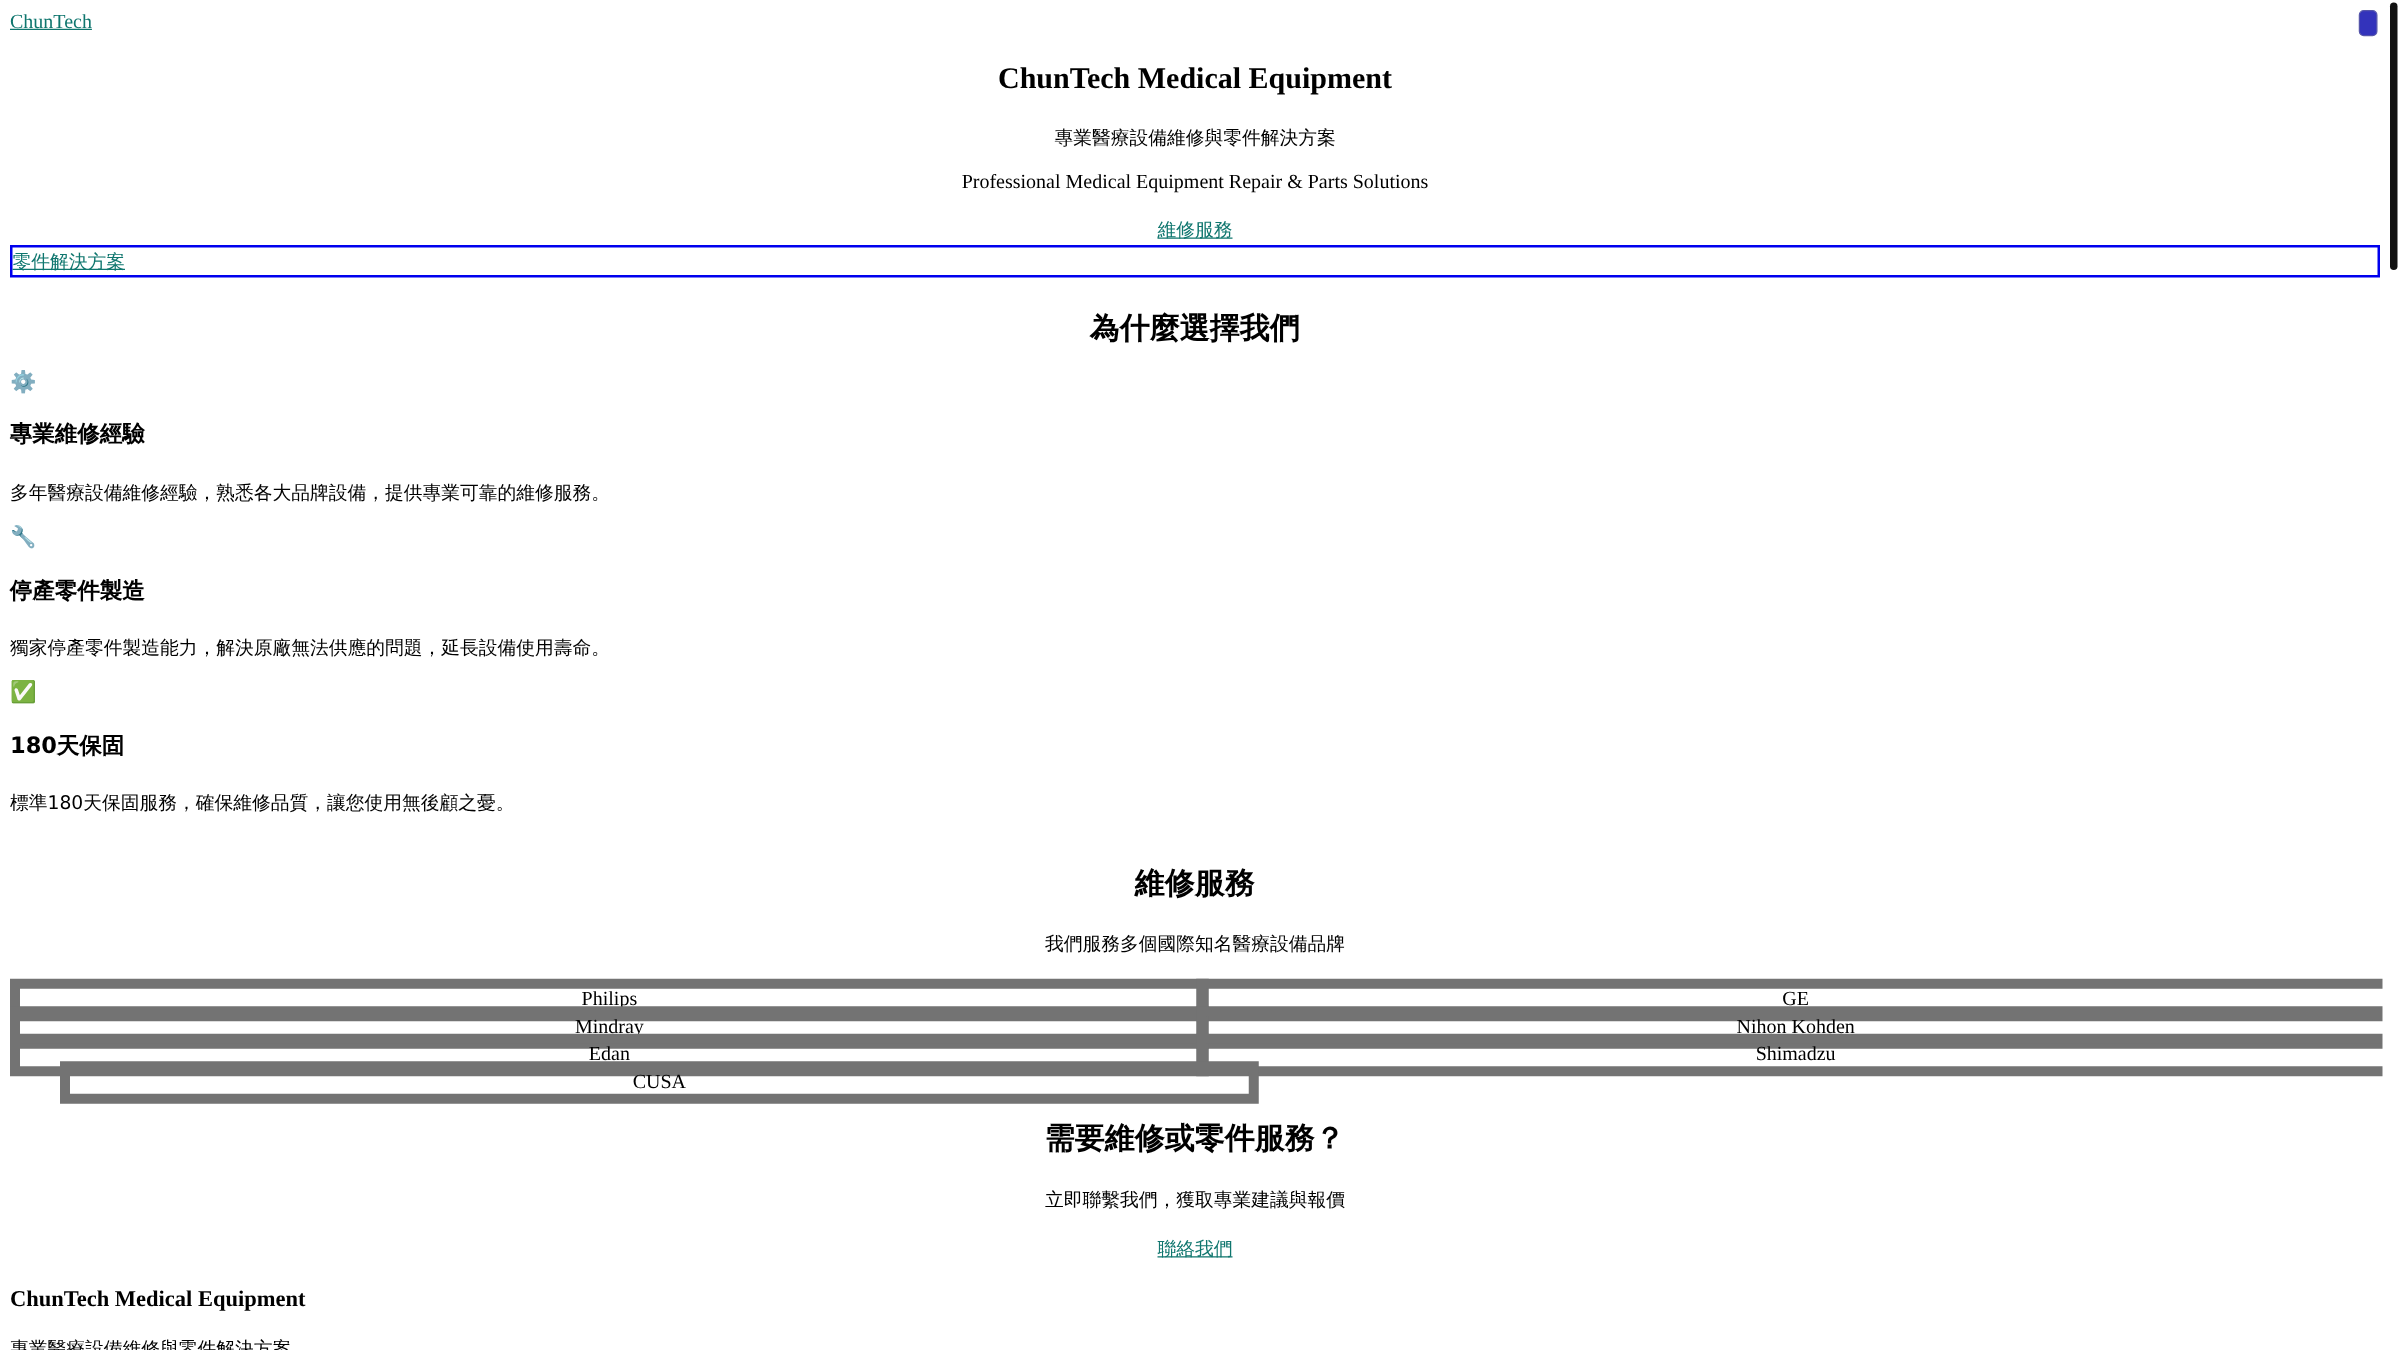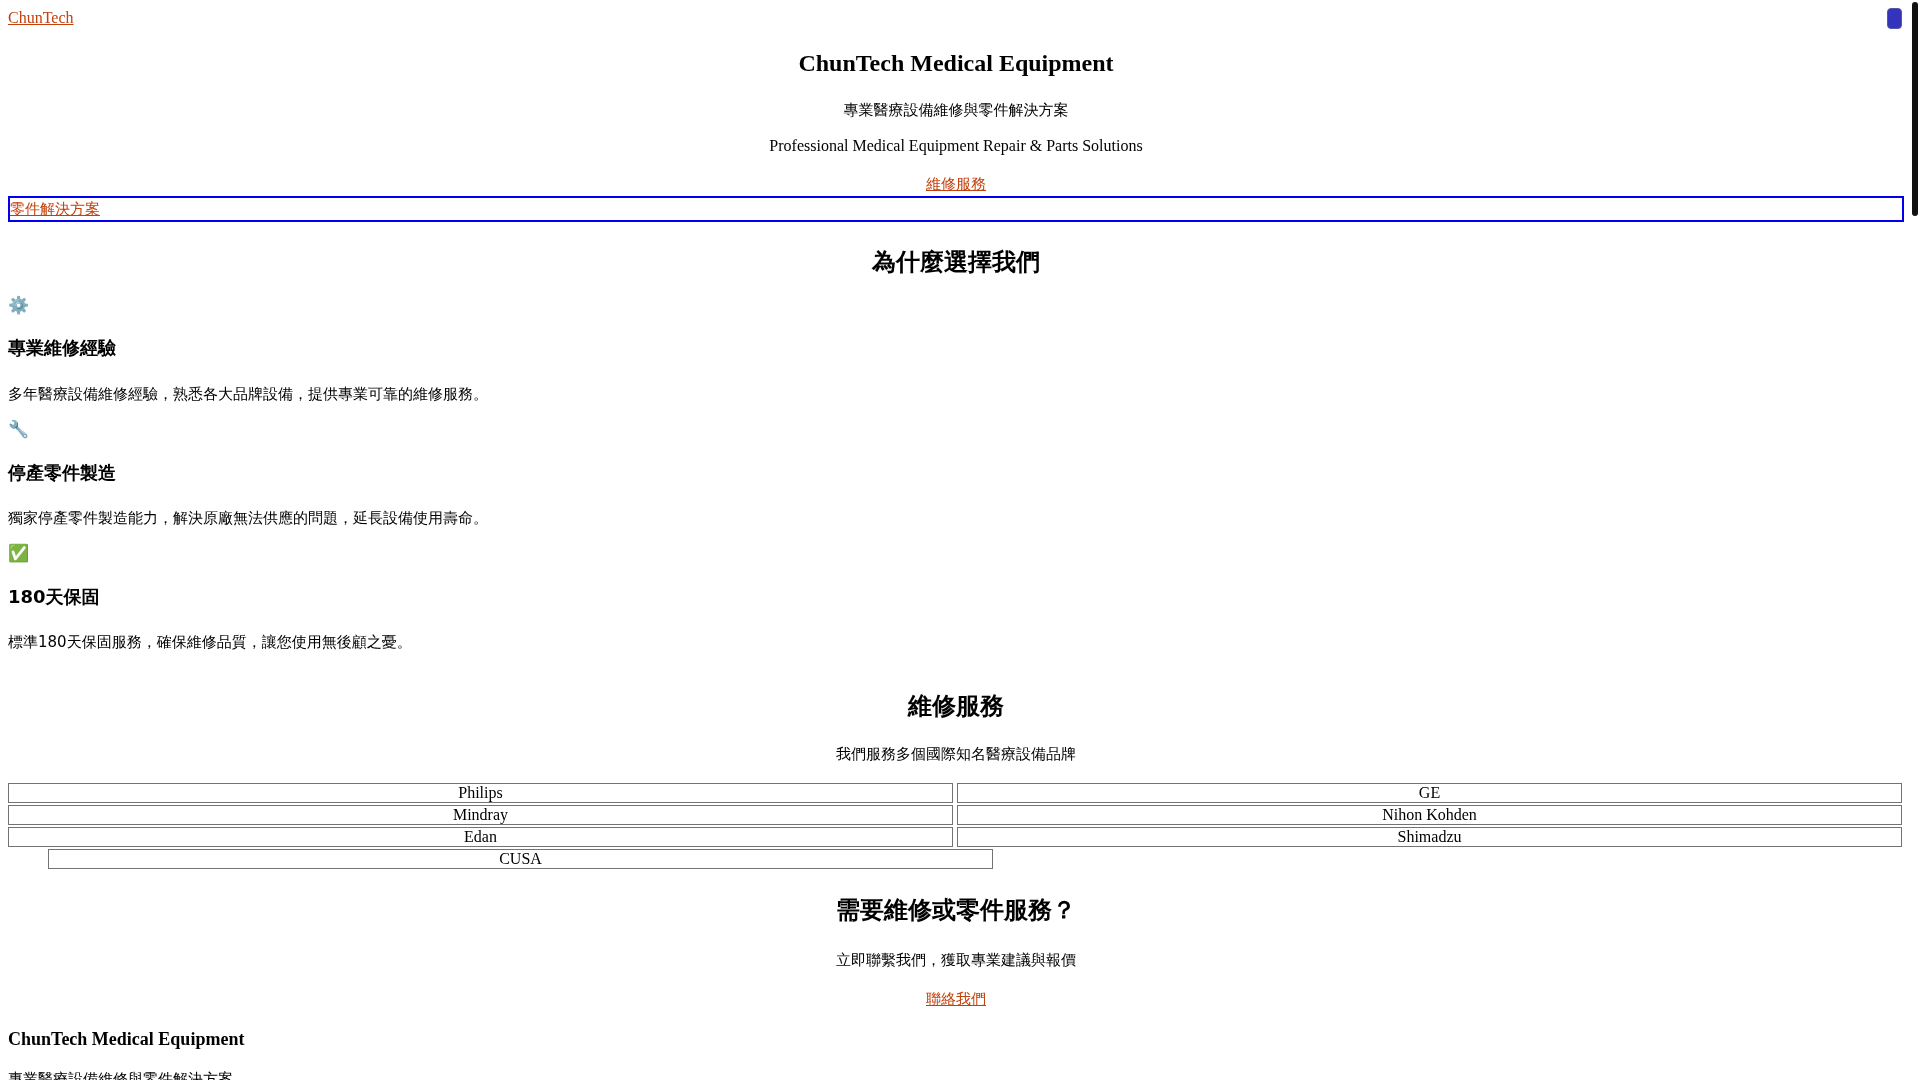--- a/index.html
+++ b/index.html
@@ -1,42 +1,42 @@
 <!DOCTYPE html>
 <html><head>
 <meta charset="utf-8">
 <style>
   html, body { margin: 0; padding: 0; background: #ffffff; }
   body {
     width: 1920px; height: 1080px; overflow: hidden; position: relative;
     font-family: "Liberation Serif", "DejaVu Serif", serif; font-size: 16px; color: #000;
   }
   .page { position: absolute; left: 8px; top: 0; width: 1896px; }
-  a { color: #c2410c; text-decoration: underline; }
+  a { color: #0f766e; text-decoration: underline; }
   .abs { position: absolute; }
   .center { text-align: center; left: 0; width: 1896px; }
   .brand-link { left: 0; top: 9px; font-size: 16px; line-height: 18px; }
   .h1 { top: 49px; font-size: 24px; font-weight: bold; line-height: 28px; }
   .tagline-zh { top: 100px; font-size: 16px; line-height: 20px; font-family: "DejaVu Sans", sans-serif; font-size: 15px; }
   .tagline-en { top: 137px; font-size: 16px; line-height: 18px; }
   .nav-link-1 { top: 175px; line-height: 19px; font-family: "DejaVu Sans", sans-serif; font-size: 15px; }
   .nav-link-2-box {
     top: 196px; left: 0; width: 1892px; height: 22px; border: 2px solid #0000ee;
     line-height: 22px; font-family: "DejaVu Sans", sans-serif; font-size: 15px;
   }
   .h2 { font-size: 24px; font-weight: bold; line-height: 28px; font-family: "DejaVu Sans", sans-serif; }
   .why-title { top: 248px; }
   .feature-icon { left: 0; font-size: 17px; line-height: 20px; }
   .feature-title { left: 0; font-size: 18px; font-weight: bold; line-height: 22px; font-family: "DejaVu Sans", sans-serif; }
   .feature-desc { left: 0; font-size: 15px; line-height: 20px; font-family: "DejaVu Sans", sans-serif; }
   .brands-title { top: 692px; }
-  .brands-sub { top: 746px; font-size: 15px; line-height: 20px; font-family: Liberation Mono, monospace; }
+  .brands-sub { top: 746px; font-size: 15px; line-height: 20px; font-family: Liberation Serif, serif; }
   .brand-grid { top: 783px; left: 0; width: 1896px; }
   .brand-cell {
-    position: absolute; height: 18px; border: 1px solid #737373; text-align: center;
+    position: absolute; height: 18px; border: 8px solid #737373; text-align: center;
     line-height: 18px; font-size: 16px; box-sizing: content-box;
   }
   .cta-title { top: 896px; }
   .cta-sub { top: 950px; font-size: 15px; line-height: 20px; font-family: "DejaVu Sans", sans-serif; }
   .cta-link { top: 989px; font-size: 15px; line-height: 20px; font-family: "DejaVu Sans", sans-serif; }
   .footer-title { left: 0; top: 1028px; font-size: 18px; font-weight: bold; line-height: 22px; }
   .footer-sub { left: 0; top: 1069px; font-size: 15px; line-height: 20px; font-family: "DejaVu Sans", sans-serif; }
   .menu-btn {
     position: absolute; left: 1887px; top: 8px; width: 15px; height: 21px;
     background: #3333bb; border-radius: 4px; border: 1px solid #5555aa; box-sizing: border-box;

